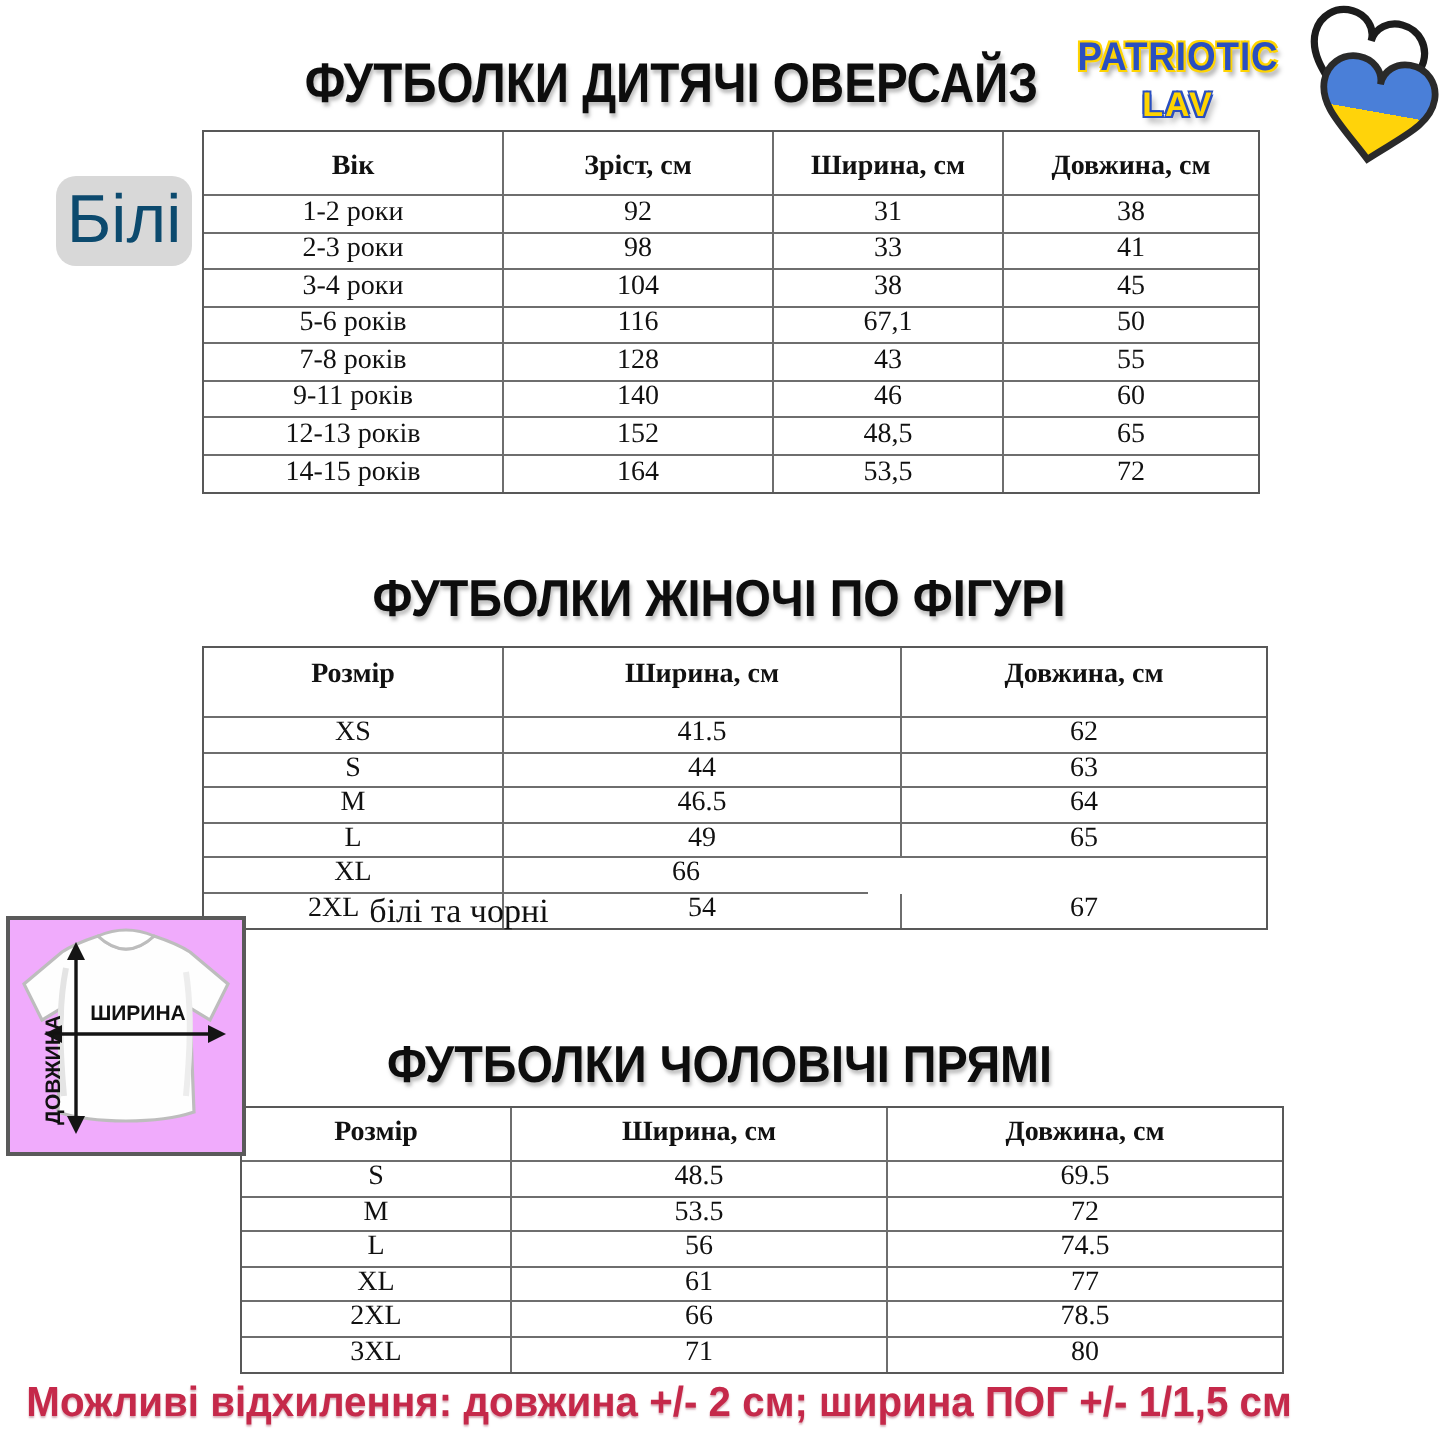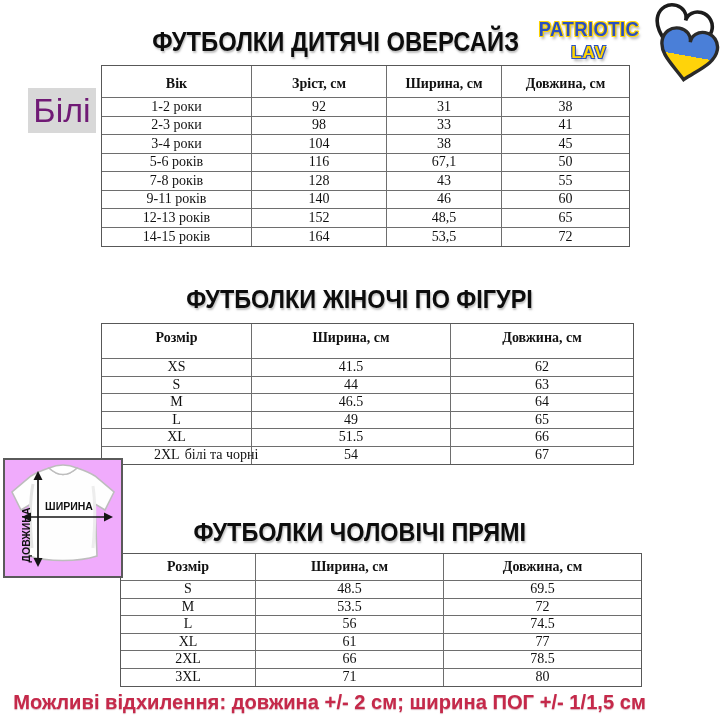--- a/index.html
+++ b/index.html
@@ -36,21 +36,21 @@
     color:var(--brand-yellow);
     text-shadow:-1px -1px 0 var(--brand-blue),1px -1px 0 var(--brand-blue),
                 -1px 1px 0 var(--brand-blue),1px 1px 0 var(--brand-blue),
                 2px 3px 3px rgba(0,0,0,.35);
   }
   .hearts{position:absolute;left:104px;top:-14px;}
   
   .variant{
     position:absolute;left:28px;top:88px;width:68px;height:45px;
     background:var(--variant-bg);display:flex;align-items:center;justify-content:center;
-    font-family:"Liberation Sans",sans-serif;font-size:34px;color:#701a75;
+    font-family:"Liberation Sans",sans-serif;font-size:34px;color:#0c4a6e;border-radius:10px;
   }
   
   .tbl{position:absolute;border:1px solid #585858;box-sizing:content-box;background:#fff;}
   .trow{display:flex;}
   .tcell{
     display:flex;align-items:center;justify-content:center;
     border-right:1px solid #6e6e6e;border-bottom:1px solid #6e6e6e;
     font-size:14px;line-height:1;box-sizing:border-box;
   }
   .tcell:last-child{border-right:none;}
@@ -66,21 +66,21 @@
   .tbl-women .trow{height:17.5px;}
   .tbl-women .trow.thead{height:35px;}
   .tbl-women .thead .tcell{align-items:flex-start;padding-top:7px;}
   .tbl-women .c0{width:150px;}.tbl-women .c1{width:199px;}.tbl-women .c2{width:182px;}
   .tbl-men{left:120px;top:553px;width:520px;}
   .tbl-men .trow{height:17.5px;}
   .tbl-men .trow.thead{height:27px;}
   .tbl-men .c0{width:135px;}.tbl-men .c1{width:188px;}.tbl-men .c2{width:197px;}
   .note-cell{justify-content:flex-start;padding-left:52px;white-space:nowrap;
              overflow:visible;position:relative;z-index:2;}
-  .cnote{font-size:14px;margin-left:5px;}
+  .cnote{font-size:17px;margin-left:5px;}
   
   .diagram{
     position:absolute;left:3px;top:458px;width:120px;height:120px;
     background:#f0abfc;border:2px solid #5a5a5a;box-sizing:border-box;z-index:3;
   }
   
   .note{position:absolute;left:0;top:690px;width:580px;text-align:center;white-space:nowrap;}
   .note span{
     display:inline-block;font-family:"Liberation Sans",sans-serif;font-weight:700;
     font-size:21px;color:var(--note-red);transform:scaleX(.96);
@@ -301,23 +301,20 @@
         <span>49</span>
       </div>
       <div class="tcell c2">
         <span>65</span>
       </div>
     </div>
     <div class="trow">
       <div class="tcell c0">
         <span>XL</span>
       </div>
-      <div class="tcell c1">
-        <span>51.5</span>
-      </div>
       <div class="tcell c2">
         <span>66</span>
       </div>
     </div>
     <div class="trow">
       <div class="tcell c0 note-cell">
         <span>2XL</span>
         <span class="cnote">білі та чорні</span>
       </div>
       <div class="tcell c1">

